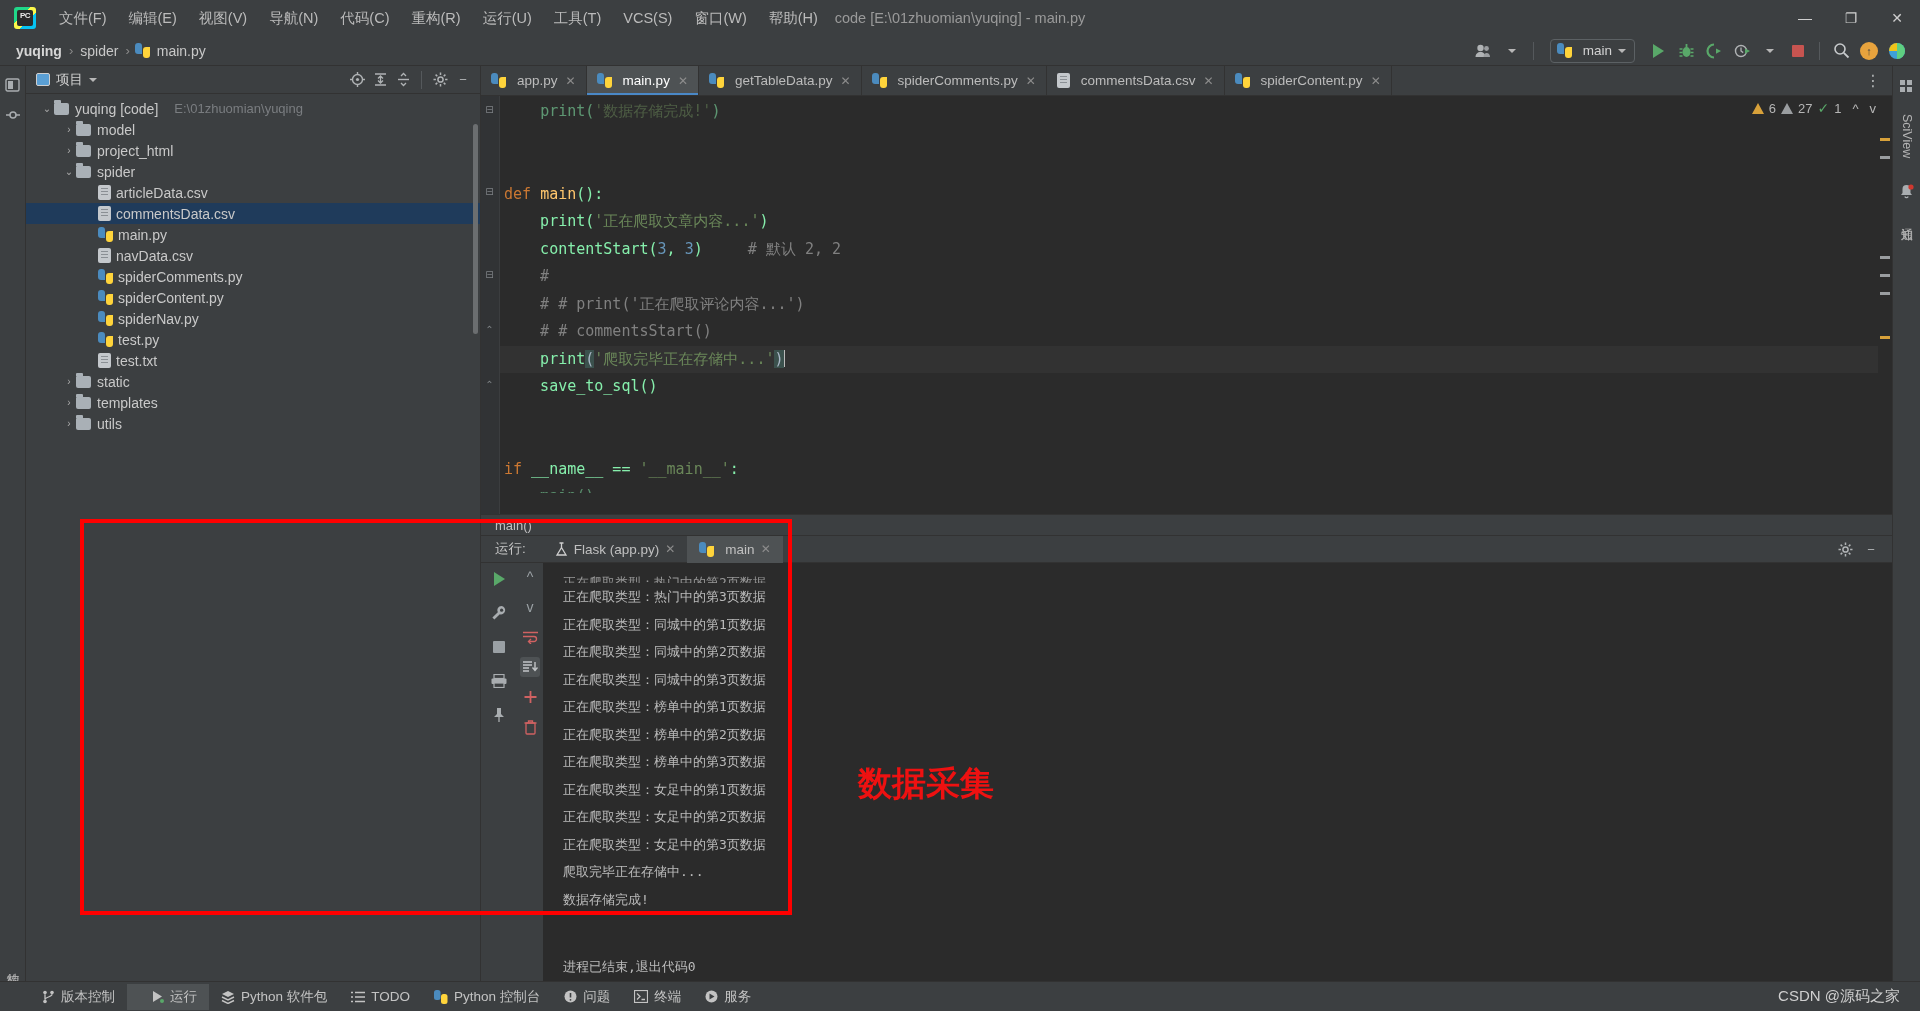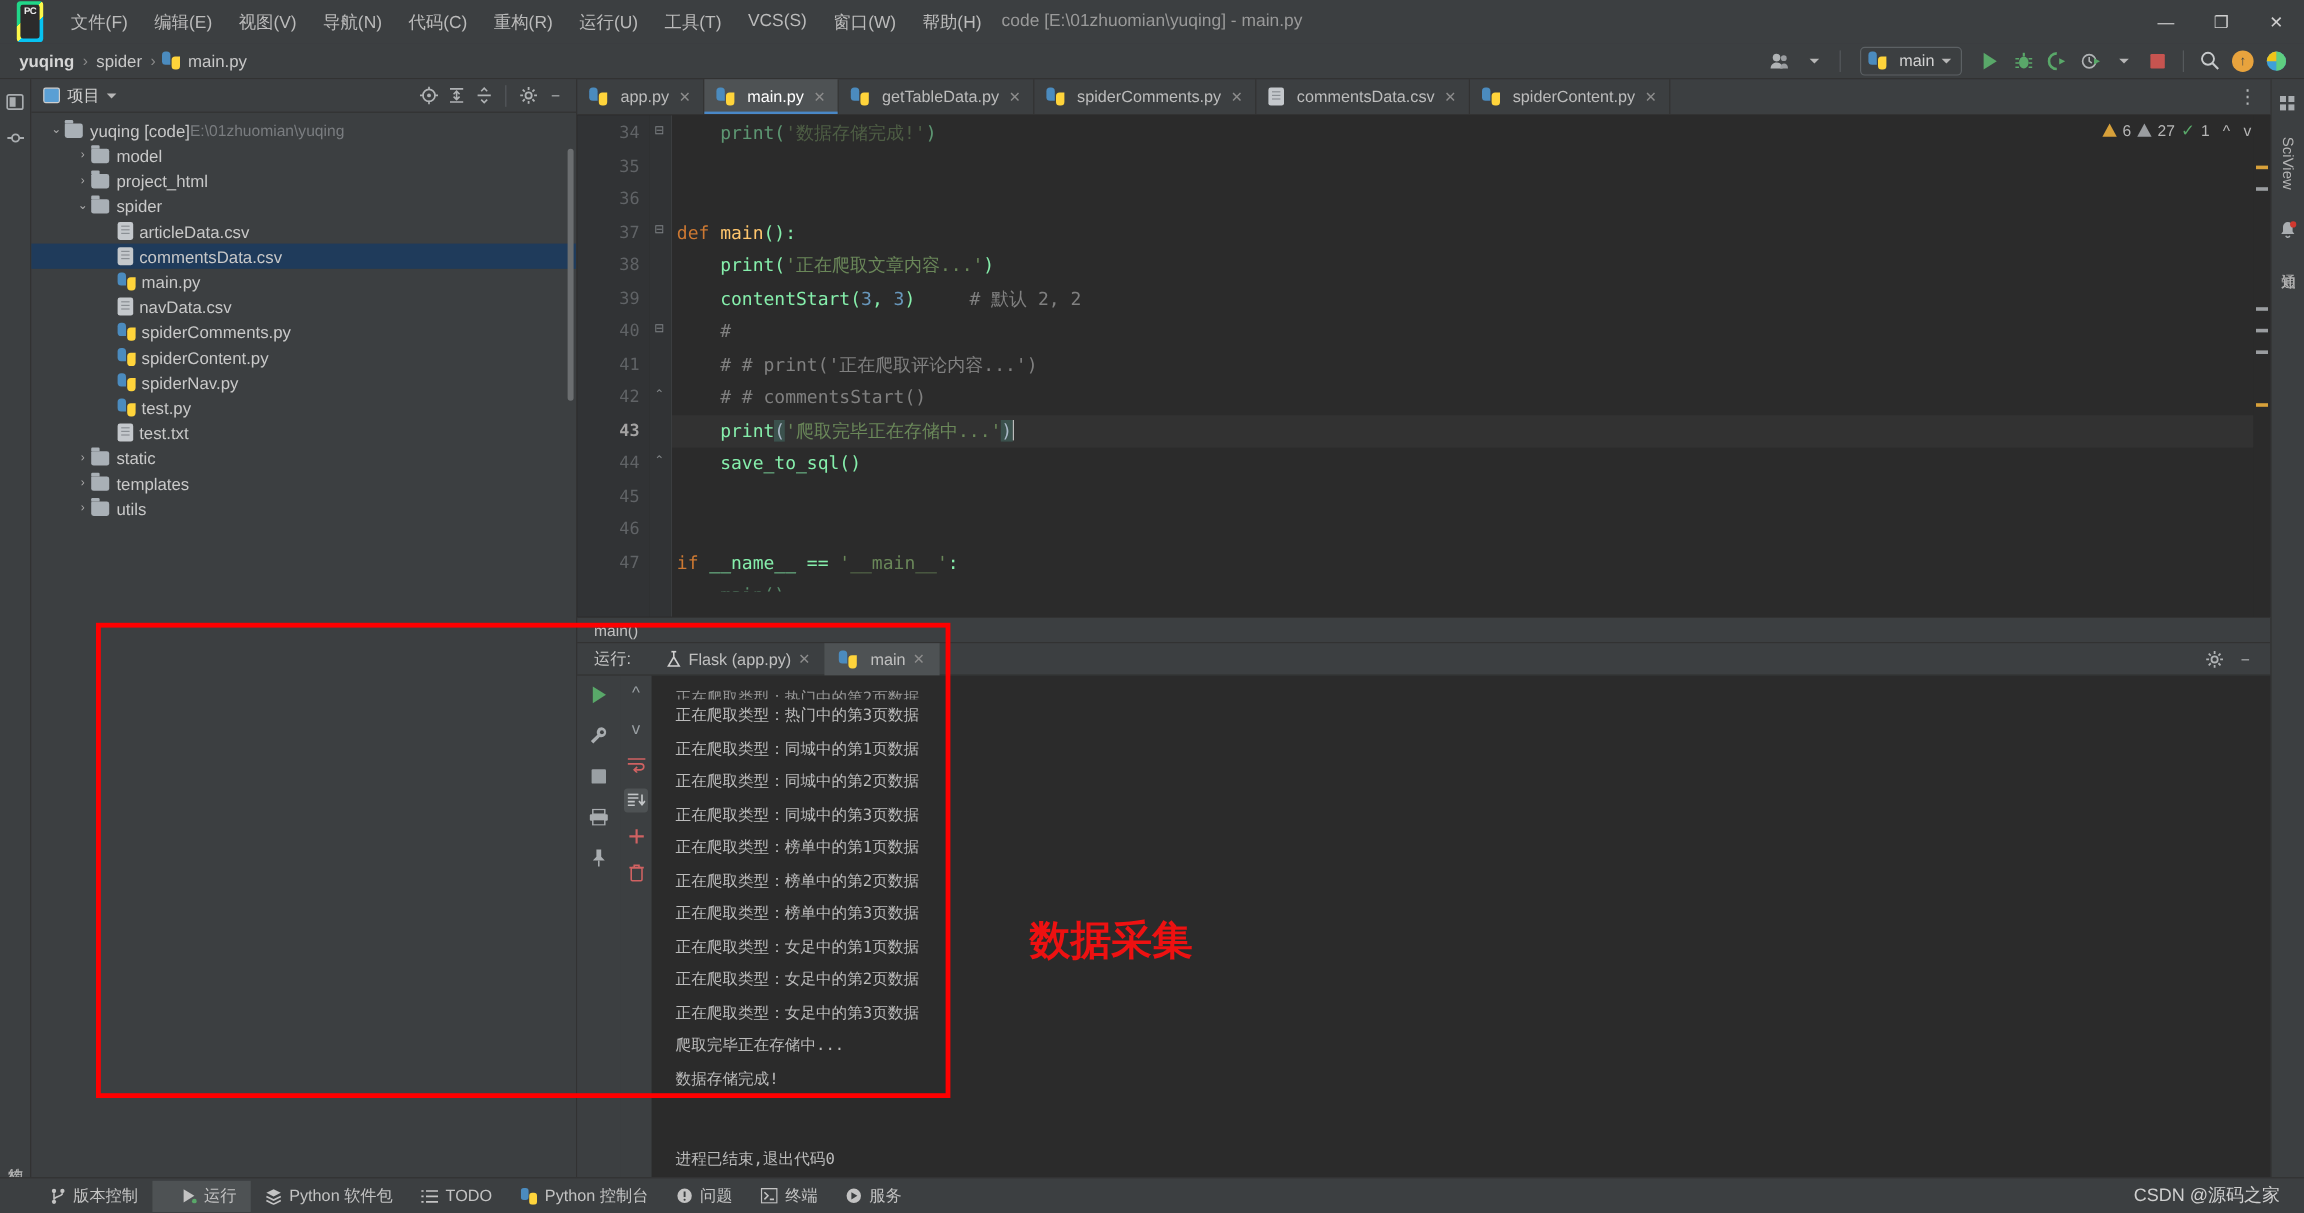--- a/index.html
+++ b/index.html
@@ -12,21 +12,21 @@
     -webkit-font-smoothing: antialiased;
   }
   .app { position: relative; width: 1920px; height: 1011px; display: flex; flex-direction: column; }
 
   
   .titlebar {
     height: 36px; background: #3c3f41; display: flex; align-items: center;
     flex: 0 0 36px; position: relative;
   }
   .pc-logo {
-    width: 22px; height: 34px; margin: 0 12px 0 14px; border-radius: 3px;
+    width: 22px; height: 22px; margin: 0 12px 0 14px; border-radius: 3px;
     background: linear-gradient(135deg, #21d789 0%, #21d789 38%, #fcf84a 38%, #fcf84a 62%, #07c3f2 62%);
     position: relative; flex: 0 0 22px;
   }
   .pc-logo::after {
     content: ""; position: absolute; left: 3px; top: 3px; right: 3px; bottom: 3px;
     background: #2b2b2b; border-radius: 2px;
   }
   .pc-logo span {
     position: absolute; z-index: 2; left: 0; right: 0; top: 4px; text-align: center;
     font-size: 8px; color: #e8e8e8; font-weight: bold; letter-spacing: -0.5px;
@@ -131,21 +131,21 @@
   .folder-icon {
     width: 15px; height: 12px; flex: 0 0 15px; background: #a9b0b6; border-radius: 1px 2px 2px 2px;
     position: relative; margin-right: 6px;
   }
   .folder-icon::before {
     content: ""; position: absolute; top: -3px; left: 0; width: 7px; height: 3px;
     background: #a9b0b6; border-radius: 1px 1px 0 0;
   }
   .node-name { color: #c9c9c9; }
   .node-name.bold { font-weight: normal; }
-  .node-path { color: #7a7d80; margin-left: 0; font-size: 13px; }
+  .node-path { color: #7a7d80; margin-left: 16px; font-size: 13px; }
   .tree-scroll {
     position: absolute; right: 2px; top: 30px; width: 5px; height: 210px; background: #6b6e70; border-radius: 3px;
   }
 
   
   .editor-col { flex: 1 1 auto; display: flex; flex-direction: column; min-width: 0; background: #2b2b2b; }
   .tabs-row {
     height: 30px; flex: 0 0 30px; background: #3c3f41; display: flex; align-items: stretch;
     border-bottom: 1px solid #323232; position: relative;
   }
@@ -551,37 +551,20 @@
           </div>
           <div class="etab">
             <span class="py-icon"></span>
             <span>spiderContent.py</span>
             <span class="x">✕</span>
           </div>
           <div class="tabs-more">⋮</div>
       </div>
 
       <div class="editor-main">
-        <div class="gutter" id="gutter-root">
-            <div class="gln">34</div>
-            <div class="gln">35</div>
-            <div class="gln">36</div>
-            <div class="gln">37</div>
-            <div class="gln">38</div>
-            <div class="gln">39</div>
-            <div class="gln">40</div>
-            <div class="gln">41</div>
-            <div class="gln">42</div>
-            <div class="gln cur">43</div>
-            <div class="gln">44</div>
-            <div class="gln">45</div>
-            <div class="gln">46</div>
-            <div class="gln">47<div style="position: absolute; right: -16px; top: 8px; width: 0px; height: 0px; border-left: 9px solid rgb(89, 168, 105); border-top: 6px solid transparent; border-bottom: 6px solid transparent;"></div></div>
-            <div class="gln" style="height: 10px;"></div>
-          </div>
         <div class="fold-col" id="fold-root">
             <div class="gln" style="height: 27.5px; position: relative;">
               <div class="fold-mark" style="top: 8px;">⊟</div>
             </div>
             <div class="gln" style="height: 27.5px; position: relative;"></div>
             <div class="gln" style="height: 27.5px; position: relative;"></div>
             <div class="gln" style="height: 27.5px; position: relative;">
               <div class="fold-mark" style="top: 8px;">⊟</div>
             </div>
             <div class="gln" style="height: 27.5px; position: relative;"></div>

